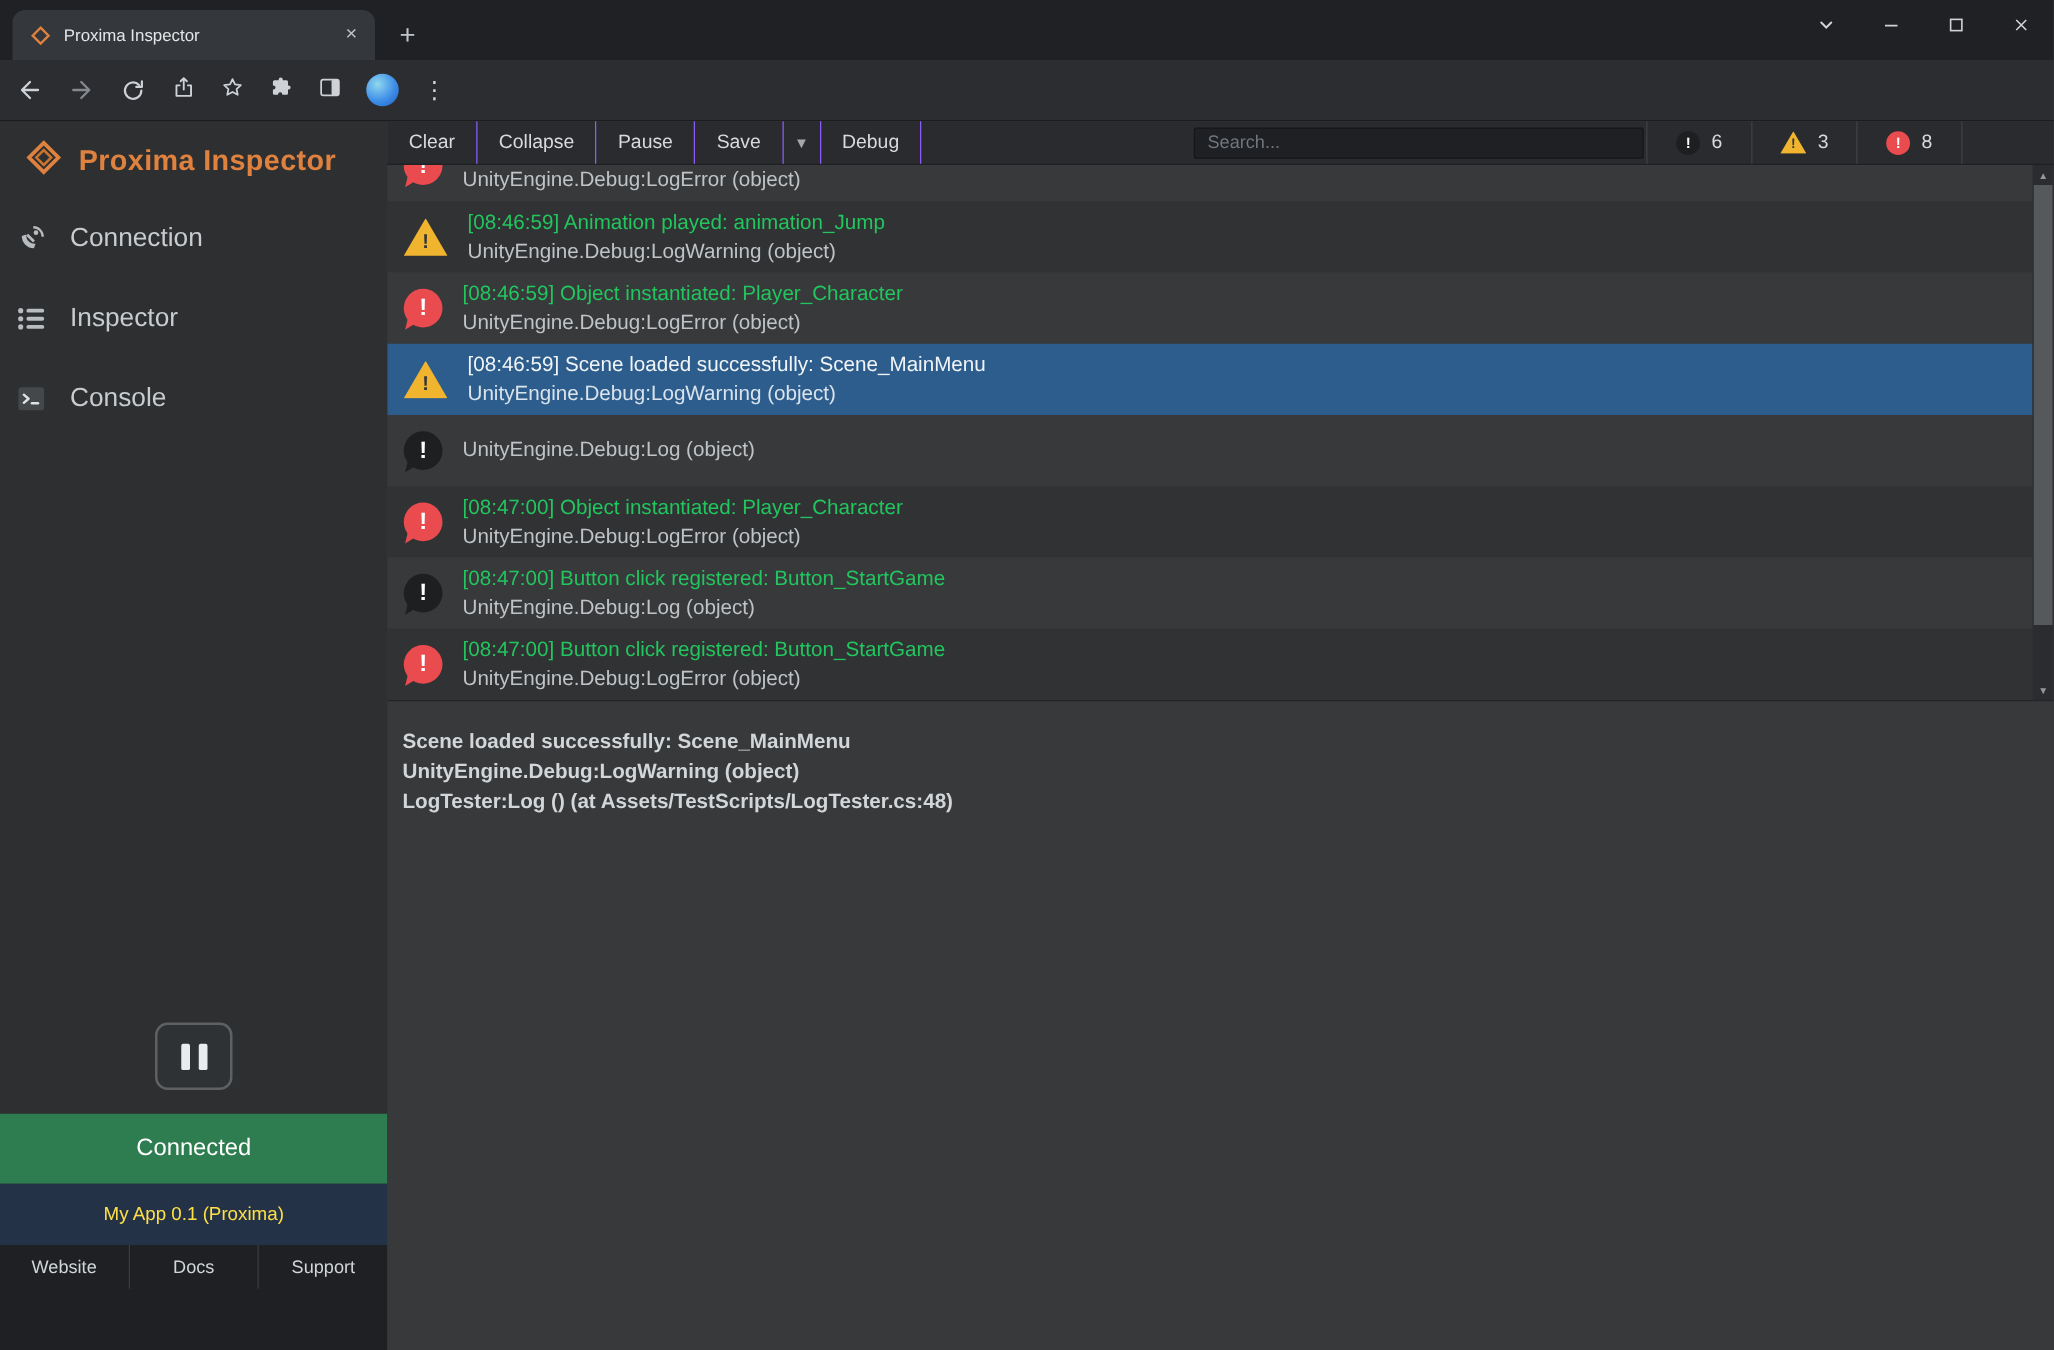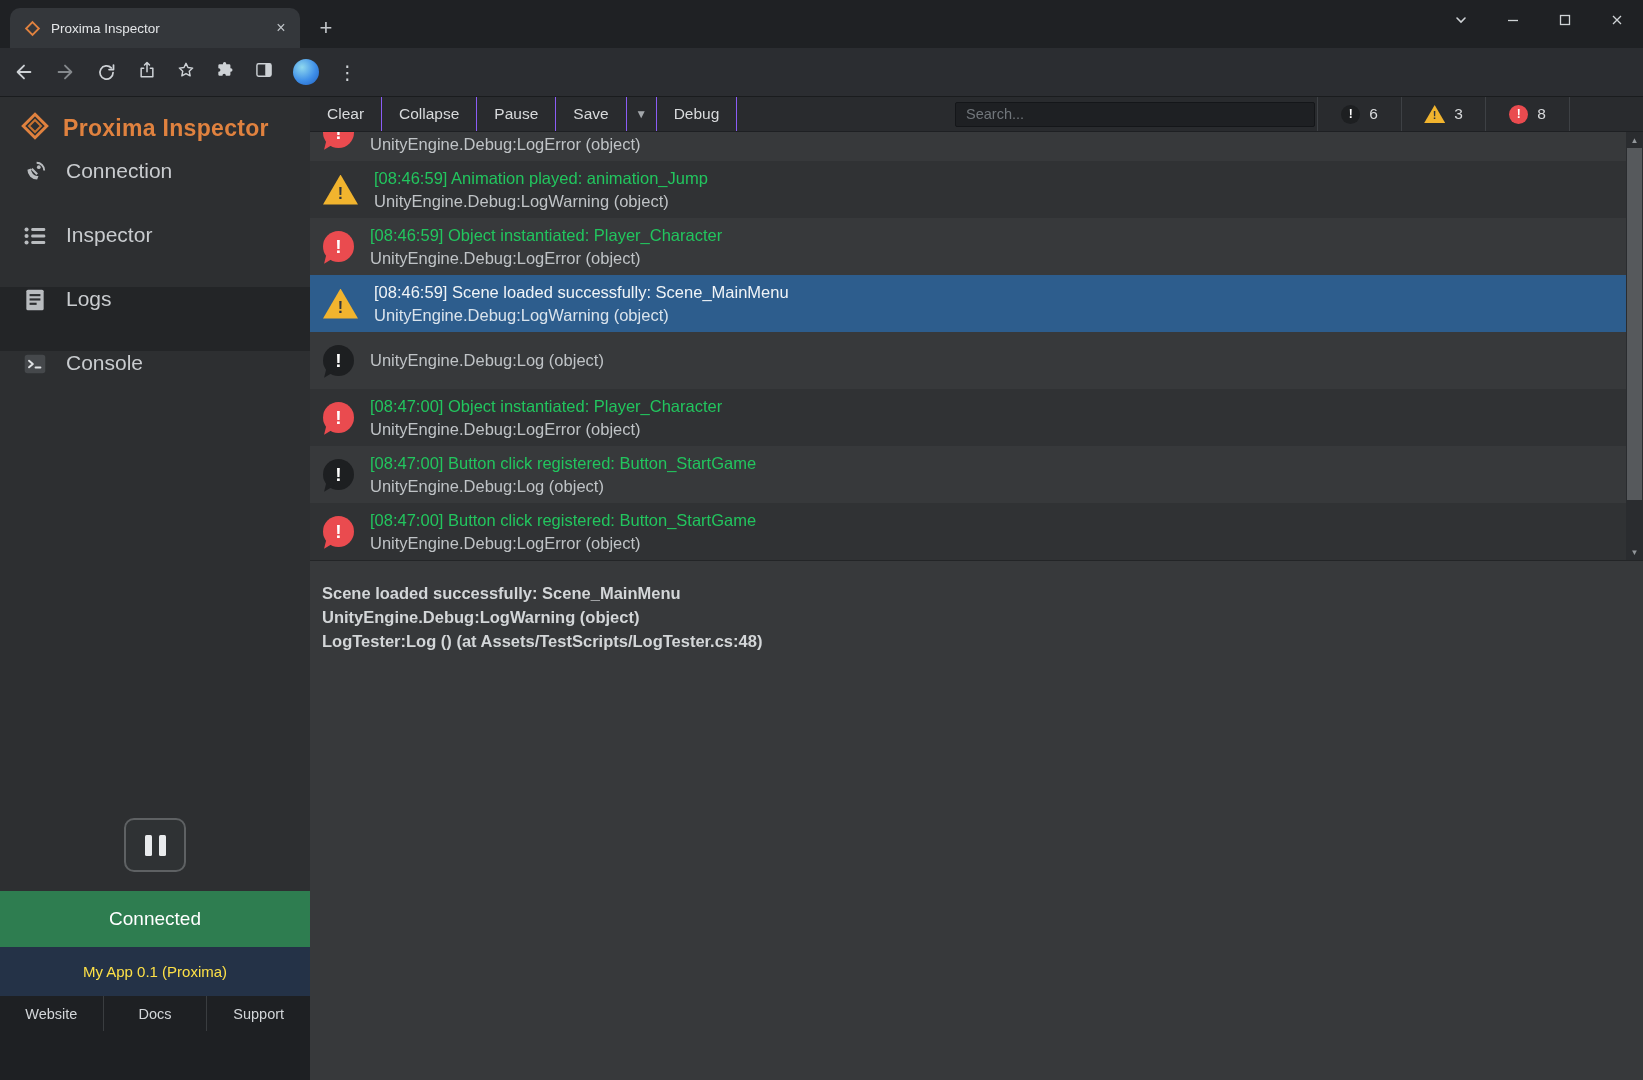--- a/index.html
+++ b/index.html
@@ -45,21 +45,21 @@
     background:radial-gradient(circle at 35% 32%, #8fd8ee, #3f8fe8 55%, #1f5fc0); }
   .menu-dots { font-size:19px; color:#ced2d6; }
 
   
   .app { position:absolute; top:97px; left:0; width:1643px; height:983px; }
 
   
   .sidebar { position:absolute; left:0; top:0; width:310px; height:100%; background:#2d2f31; }
   .logo-row { height:62px; display:flex; align-items:center; gap:13px; padding-left:20px; }
   .logo-title { color:#e0823f; font-size:23px; font-weight:bold; letter-spacing:.3px; }
-  .nav-item { height:64px; display:flex; align-items:flex-start; gap:18px; padding-left:22px;
+  .nav-item { height:64px; display:flex; align-items:center; gap:18px; padding-left:12px;
     color:#c9cccf; font-size:21px; cursor:pointer; }
   .nav-item.active { background:#232527; }
   .nav-icon { width:26px; height:26px; flex:none; }
 
   .pause-btn {
     position:absolute; left:124px; top:721px; width:62px; height:54px;
     background:#2f3234; border:2px solid #5e6163; border-radius:10px;
     display:flex; align-items:center; justify-content:center; gap:7px; cursor:pointer;
   }
   .pause-bar { width:7px; height:21px; background:#e9ebed; border-radius:1.5px; }
@@ -260,31 +260,20 @@
             <rect x="8.5" y="4.6" width="13" height="2.8" rx="1.2"></rect>
             <circle cx="4.2" cy="12" r="1.9"></circle>
             <rect x="8.5" y="10.6" width="13" height="2.8" rx="1.2"></rect>
             <circle cx="4.2" cy="18" r="1.9"></circle>
             <rect x="8.5" y="16.6" width="13" height="2.8" rx="1.2"></rect>
           </svg>
       </span>
       <span>Inspector</span>
     </div>
 
-    <div class="nav-item active">
-      <span class="nav-icon">
-        <svg width="26" height="26" viewBox="0 0 24 24">
-            <rect x="4" y="2.5" width="16" height="19" rx="1.5" fill="#b9bcbf"></rect>
-            <rect x="7" y="6.5" width="10" height="2" fill="#2d2f31"></rect>
-            <rect x="7" y="10.5" width="10" height="2" fill="#2d2f31"></rect>
-            <rect x="7" y="14.5" width="6.5" height="2" fill="#2d2f31"></rect>
-          </svg>
-      </span>
-      <span>Logs</span>
-    </div>
 
     <div class="nav-item">
       <span class="nav-icon">
         <svg width="26" height="26" viewBox="0 0 24 24">
             <rect x="2.5" y="3.5" width="19" height="17" rx="2.5" fill="#45484b"></rect>
             <path d="M6.5 9l3.5 3-3.5 3" stroke="#dfe2e4" stroke-width="1.8" fill="none" stroke-linecap="round" stroke-linejoin="round"></path>
             <line x1="12.5" y1="15.3" x2="17" y2="15.3" stroke="#dfe2e4" stroke-width="1.8" stroke-linecap="round"></line>
           </svg>
       </span>
       <span>Console</span>

